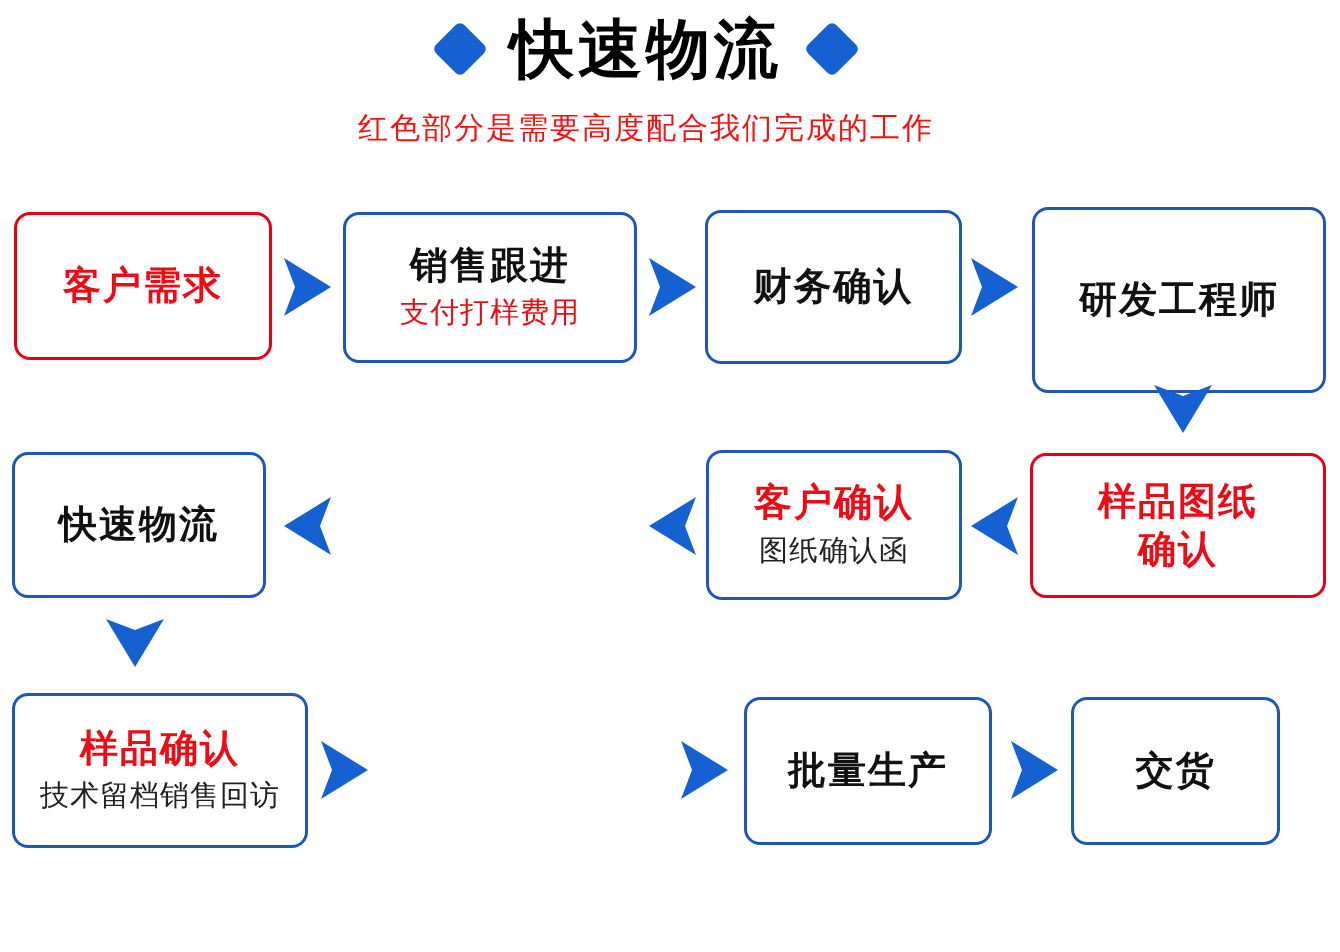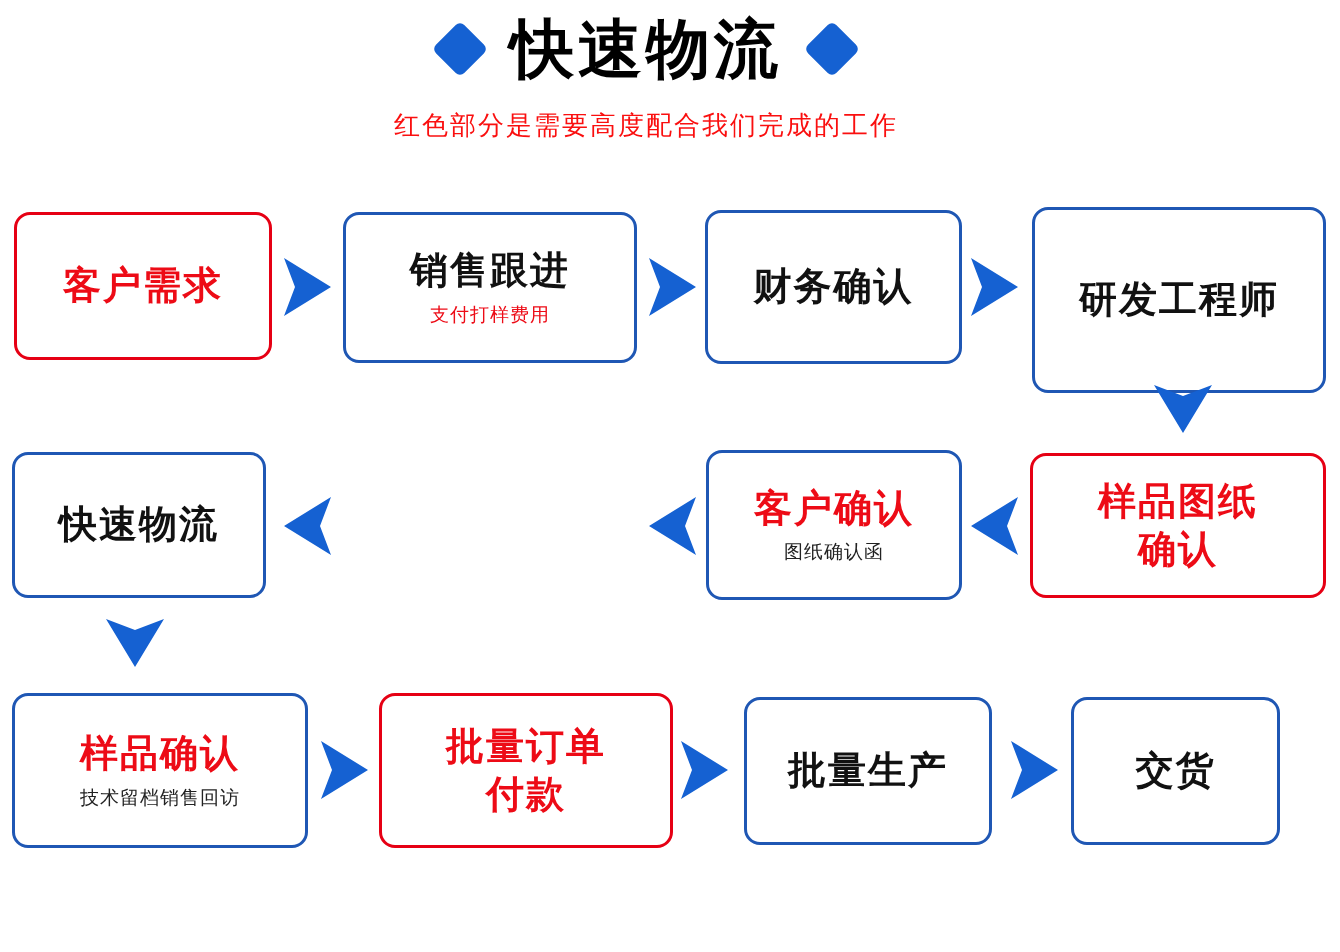--- a/index.html
+++ b/index.html
@@ -15,35 +15,35 @@
   .diamond{
     width:40px;height:40px;background:#1561d2;border-radius:6px;
     transform:rotate(45deg);flex:0 0 auto;
   }
   .title{
     font-size:64px;font-weight:800;color:#000;letter-spacing:4px;line-height:1.1;
     margin:0;white-space:nowrap;
   }
   .subtitle{
     position:absolute;left:0;top:108px;width:1292px;text-align:center;
-    font-size:26px;font-weight:500;color:#fa0f0f;letter-spacing:2px;white-space:nowrap;
+    font-size:30px;font-weight:500;color:#fa0f0f;letter-spacing:2px;white-space:nowrap;
   }
   
   .node{
     position:absolute;background:#fff;border:3px solid #1f57b4;border-radius:16px;
     display:flex;flex-direction:column;align-items:center;justify-content:center;
     gap:12px;box-sizing:border-box;text-align:center;
   }
   .node.redbox{border-color:#e60014;}
   .node .main{
     font-size:38px;font-weight:700;color:#111;letter-spacing:2px;line-height:1.15;white-space:nowrap;
   }
   .node .main.red{color:#ed0b16;}
   .node .sub{
-    font-size:19px;font-weight:400;color:#222;letter-spacing:1px;line-height:1.1;white-space:nowrap;
+    font-size:29px;font-weight:400;color:#222;letter-spacing:1px;line-height:1.1;white-space:nowrap;font-family:Liberation Mono, monospace;
   }
   .node .sub.red{color:#ed0b16;}
   .node.two-line{gap:4px;}
   
   .n0{left:14px;top:212px;width:258px;height:148px;}
   .n1{left:343px;top:212px;width:294px;height:151px;}
   .n2{left:705px;top:210px;width:257px;height:154px;text-align:right;}
   .n3{left:1032px;top:207px;width:294px;height:186px;}
   .n4{left:1030px;top:453px;width:296px;height:145px;}
   .n5{left:706px;top:450px;width:256px;height:150px;}
@@ -125,24 +125,20 @@
       <polygon points="0,0 29,11 58,0 29,48"></polygon>
     </svg>
 
   <div class="node n8">
     <span class="main red">样品确认</span>
     <span class="sub">技术留档销售回访</span>
   </div>
   <svg class="arrow ar4" width="47" height="58">
       <polygon points="0,0 47,29 0,58 11,29"></polygon>
     </svg>
-  <div class="node redbox two-line n9">
-    <span class="main red">批量订单</span>
-    <span class="main red">付款</span>
-  </div>
   <svg class="arrow ar5" width="47" height="58">
       <polygon points="0,0 47,29 0,58 11,29"></polygon>
     </svg>
   <div class="node n10">
     <span class="main">批量生产</span>
   </div>
   <svg class="arrow ar6" width="47" height="58">
       <polygon points="0,0 47,29 0,58 11,29"></polygon>
     </svg>
   <div class="node n11">

